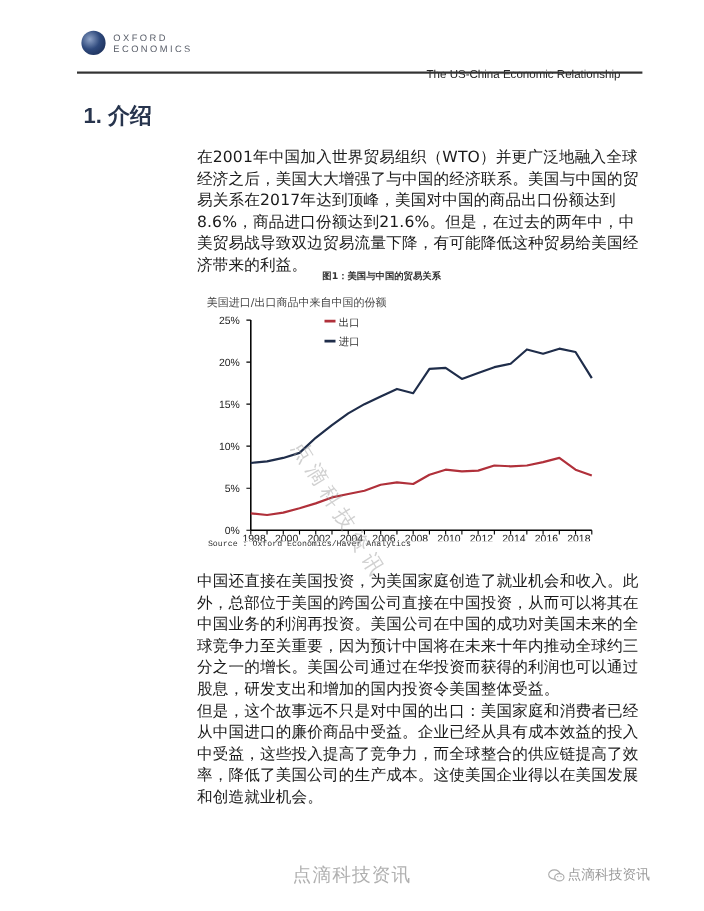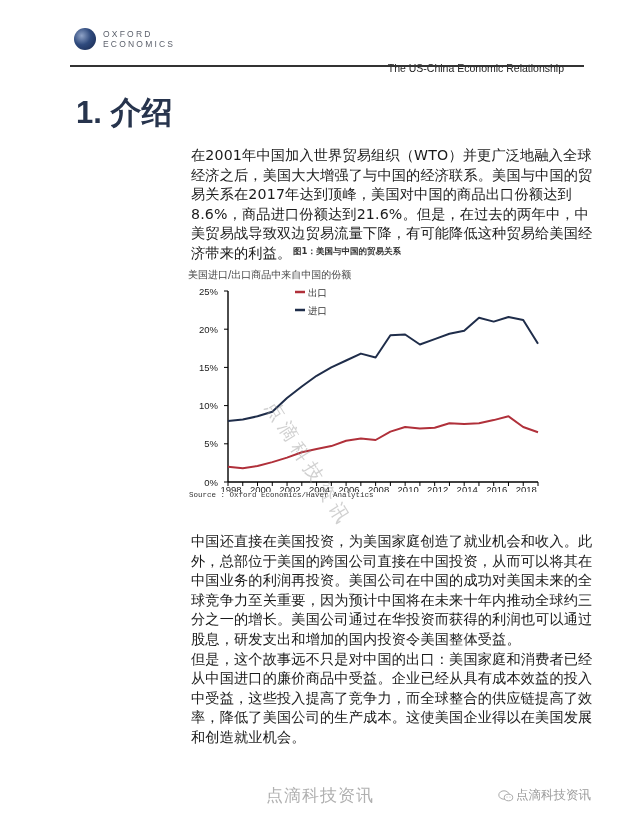--- a/index.html
+++ b/index.html
@@ -8,23 +8,23 @@
   .logo { position: absolute; left: 74px; top: 28px; display: flex; align-items: center; }
   .globe { width: 22px; height: 22px; border-radius: 50%;
            background: radial-gradient(circle at 35% 35%, #8fa3c7 0%, #2f4a7d 45%, #15254a 100%);
            margin-right: 7px; }
   .logo-text { font-family: "Liberation Sans", sans-serif; font-size: 8.5px; letter-spacing: 2.2px;
                color: #5a5f6a; line-height: 10px; }
   .header-title { position: absolute; right: 76px; top: 38px; font-family: "Liberation Sans", sans-serif;
                   font-size: 10.5px; color: #222; margin-top: 24px; }
   .header-rule { position: absolute; left: 70px; width: 514px; top: 65px; height: 2px; background: #333; }
   .section-title { position: absolute; left: 76px; top: 92px; font-family: "Liberation Sans", sans-serif;
-                   font-size: 31px; font-weight: bold; color: #27344d; }
+                   font-size: 20px; font-weight: bold; color: #27344d; }
   .para { position: absolute; left: 175px; width: 410px; font-size: 14.2px; line-height: 19.6px;
-          color: #1a1a1a; margin: 16px; letter-spacing: 0.15px; }
+          color: #1a1a1a; margin: 4px; letter-spacing: 0.15px; }
   .p1 { top: 130px; }
   .p2 { top: 516px; }
   .fig-title { position: absolute; left: 293px; top: 246px; font-size: 8.5px; font-weight: bold;
                color: #333; }
   .chart-sub { position: absolute; left: 188px; top: 268px; font-size: 10px; color: #444; }
   .chart-svg { position: absolute; left: 180px; top: 280px; }
   .source { position: absolute; left: 189px; top: 491px; font-family: Liberation Mono, monospace;
             font-size: 7.5px; color: #333; }
   .wm-diag { position: absolute; left: 270px; top: 390px; transform: rotate(58deg);
              font-size: 19px; color: rgba(150,150,150,0.45); letter-spacing: 5px; white-space: nowrap;

